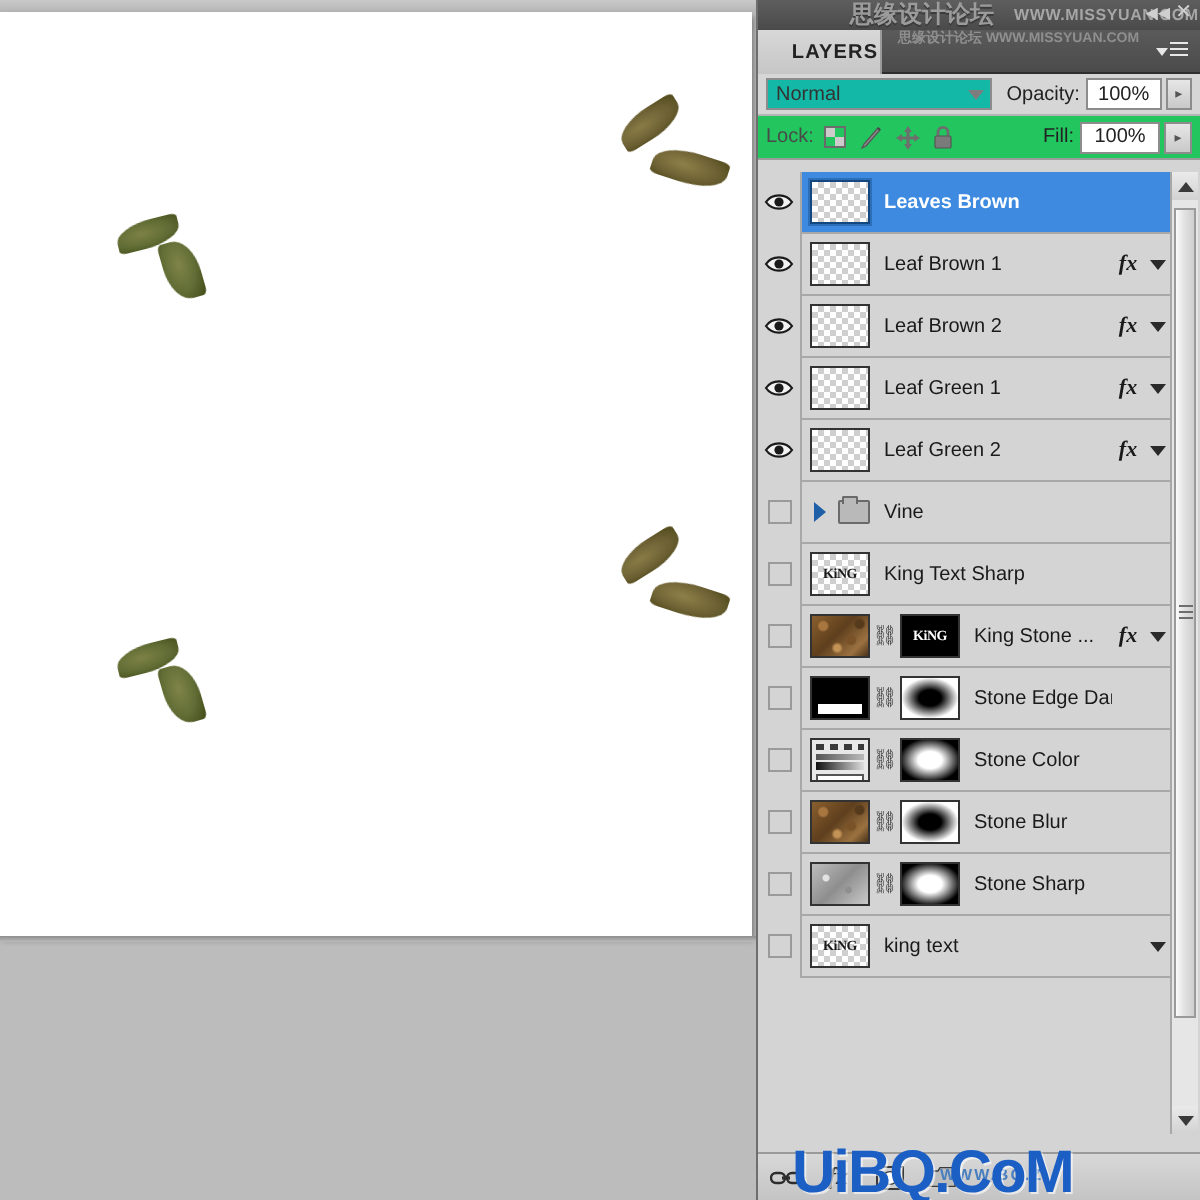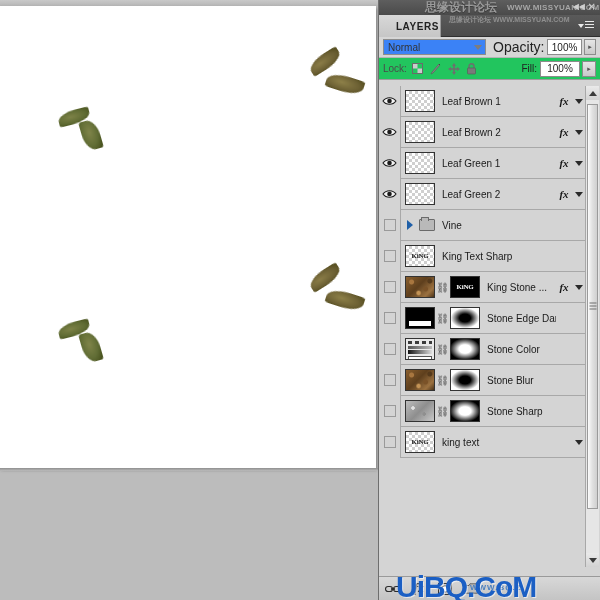--- a/index.html
+++ b/index.html
@@ -103,30 +103,30 @@
   }
 
   
   #blend-row {
     position: relative; height: 21px; width: 100%;
     background: #d6d6d6; border-bottom: 1px solid #b5b5b5;
     display: flex; align-items: center; padding: 0 4px;
   }
   #blend-select {
     position: relative; width: 120px; height: 16px;
-    background: #3b82f6; border: 1px solid #8c8c8c;
+    background: #14b8a6; border: 1px solid #8c8c8c;
     display: flex; align-items: center;
     font-size: 10px; color: #333; padding-left: 4px;
   }
   #blend-select .dd-caret {
     position: absolute; right: 3px; top: 5px;
     width: 0; height: 0; border-left: 4px solid transparent;
     border-right: 4px solid transparent; border-top: 5px solid #7d7d7d;
   }
-  #opacity-label { font-size: 14px; color: #222; margin-left: 7px; }
+  #opacity-label { font-size: 10px; color: #222; margin-left: 7px; }
   #opacity-field {
     width: 40px; height: 16px; margin-left: 3px;
     background: #fff; border: 1px solid #8c8c8c;
     font-size: 10px; color: #222;
     display: flex; align-items: center; justify-content: center;
   }
   .spin-btn {
     width: 14px; height: 16px; margin-left: 2px;
     background: linear-gradient(to bottom, #e6e6e6, #c9c9c9);
     border: 1px solid #8c8c8c;
@@ -430,20 +430,34 @@
           <rect x="1.5" y="5" width="8" height="6" rx="0.8" fill="#7a7a7a" stroke="#555" stroke-width="0.6"></rect>
         </svg>
       </span>
 
       <span id="fill-label">Fill:</span>
       <div id="fill-field">100%</div>
       <div class="spin-btn">▸</div>
     </div>
 
     <div id="layer-list">
+        <div class="layer-row selected">
+          <div class="eye-cell">
+            <svg width="15" height="10" viewBox="0 0 15 10">
+              <path d="M1 5 C4 0.6 11 0.6 14 5 C11 9.4 4 9.4 1 5 Z" fill="#f2f2f2" stroke="#1a1a1a" stroke-width="1.1"></path>
+              <circle cx="7.5" cy="5" r="2.3" fill="#1a1a1a"></circle>
+            </svg>
+          </div>
+          <div class="thumb-wrap">
+            <div class="thumb checker"></div>
+          </div>
+          <span class="layer-name">Leaves Brown</span>
+          <span class="fx-cell"></span>
+          <span class="tri-cell"></span>
+        </div>
         <div class="layer-row">
           <div class="eye-cell">
             <svg width="15" height="10" viewBox="0 0 15 10">
               <path d="M1 5 C4 0.6 11 0.6 14 5 C11 9.4 4 9.4 1 5 Z" fill="#f2f2f2" stroke="#1a1a1a" stroke-width="1.1"></path>
               <circle cx="7.5" cy="5" r="2.3" fill="#1a1a1a"></circle>
             </svg>
           </div>
           <div class="thumb-wrap">
             <div class="thumb checker"></div>
           </div>

